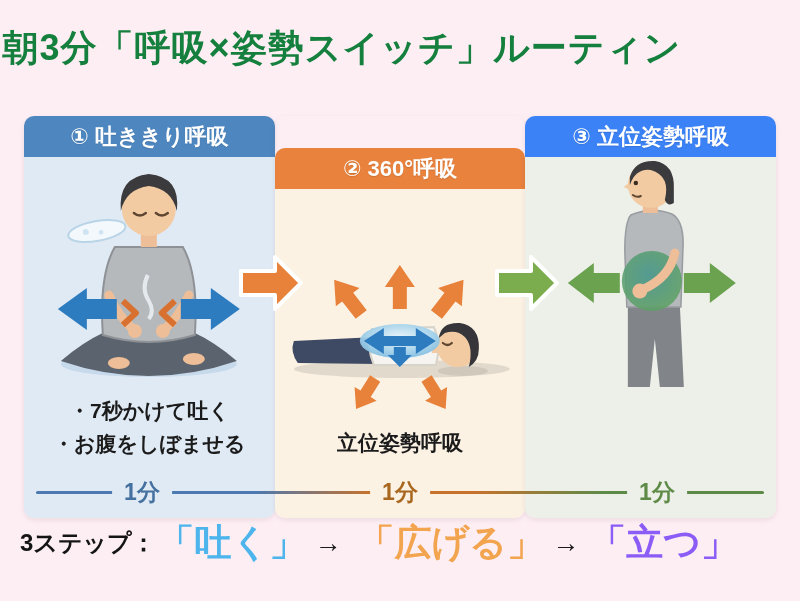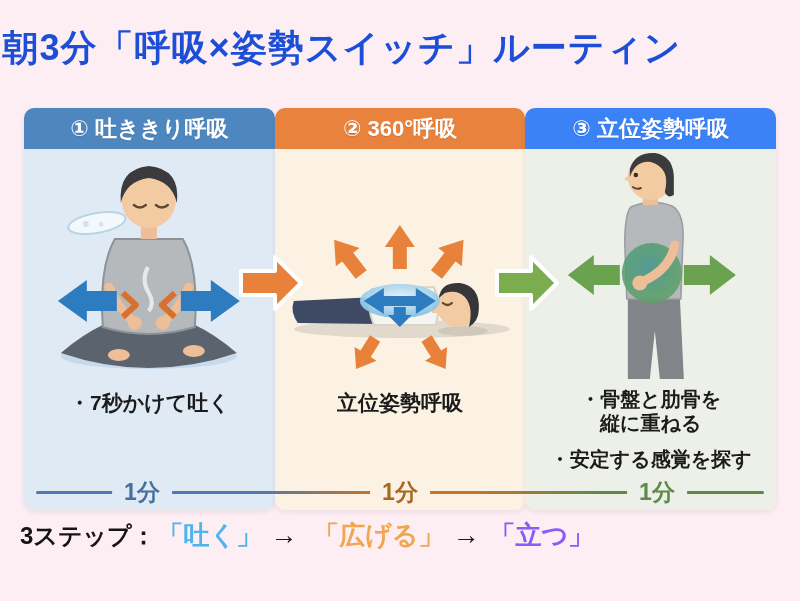--- a/index.html
+++ b/index.html
@@ -7,24 +7,24 @@
   body {
     position:relative;
     background:#fdeef4;
     font-family:"Liberation Sans","DejaVu Sans",sans-serif;
     overflow:hidden;
     color:#161616;
   }
   .title {
     position:absolute; top:24px; left:0; width:684px;
     text-align:center; font-size:36px; font-weight:800;
-    letter-spacing:1px; color:#1d4ed8;
+    letter-spacing:1px; color:#15803d;
   }
   .panels {
-    position:absolute; top:108px; left:24px; width:752px; height:402px;
+    position:absolute; top:116px; left:24px; width:752px; height:402px;
     display:flex; 
   }
   .panel {
     flex:1; display:flex; flex-direction:column;
     border-radius:10px;
     box-shadow:0 2px 5px rgba(90,60,70,.10);
   }
   .panel-header {
     height:41px; border-radius:10px 10px 0 0;
     display:flex; align-items:center; justify-content:center;
@@ -62,21 +62,21 @@
   .duration.d2 { left:400px; }
   .duration.d3 { left:657px; }
   .t-arrow { position:absolute; z-index:4; width:66px; height:60px; }
   .t-arrow.a1 { left:238px; top:253px; }
   .t-arrow.a2 { left:494px; top:253px; }
   .footer {
     position:absolute; top:518px; left:20px;
     display:flex; align-items:center; white-space:nowrap;
   }
   .footer .prefix { font-size:24px; font-weight:800; color:#141414; }
-  .footer .step { font-size:26px; font-weight:800; margin-left:2px; }
+  .footer .step { font-size:37px; font-weight:800; margin-left:2px; }
   .footer .arrow { font-size:27px; font-weight:700; color:#1a1a1a; margin:0 8px; }
 </style>
 </head>
 <body>
 
 <h1 class="title">朝3分「呼吸×姿勢スイッチ」ルーティン</h1>
 
 <div class="panels">
 
   <section class="panel">
@@ -116,26 +116,27 @@
           </g>
 
           <g>
             <path d="M92,144 L105,156 L92,168" stroke="#d8702f" stroke-width="6" fill="none" stroke-linejoin="round"></path>
             <path d="M144,144 L131,156 L144,168" stroke="#d8702f" stroke-width="6" fill="none" stroke-linejoin="round"></path>
           </g>
         </svg>
       </div>
       <div class="panel-text p1">
         <div class="line">・7秒かけて吐く</div>
+        <div class="line">・お腹をしぼませる</div>
       </div>
     </div>
   </section>
 
   <section class="panel">
-    <div class="panel-header" style="background-color: rgb(232, 130, 61);">② 360°呼吸</div>
+    <div class="panel-header" style="background-color: rgb(232, 130, 61); margin-top: 32px;">② 360°呼吸</div>
     <div class="panel-body" style="background-color: rgb(252, 242, 228);">
       <div class="illustration">
         <svg width="100%" height="230" viewBox="0 0 237 230" preserveAspectRatio="xMidYMid meet">
           <defs>
             <radialGradient id="lens" cx="50%" cy="40%" r="65%">
               <stop offset="0%" stop-color="#eaf5fb"></stop>
               <stop offset="60%" stop-color="#a8d4ec"></stop>
               <stop offset="100%" stop-color="#7ab9de"></stop>
             </radialGradient>
           </defs>
@@ -199,25 +200,20 @@
 
           <path d="M143,96 Q138,120 112,132" stroke="#edbe97" stroke-width="9" fill="none" stroke-linecap="round"></path>
           <circle cx="108" cy="134" r="7.5" fill="#edbe97"></circle>
 
           <g fill="#6ba24f">
             <polygon points="88,116 62,116 62,106 36,126 62,146 62,136 88,136"></polygon>
             <polygon points="152,116 178,116 178,106 204,126 178,146 178,136 152,136"></polygon>
           </g>
         </svg>
       </div>
-      <div class="panel-text p3">
-        <div class="line">・骨盤と肋骨を</div>
-        <div class="line">縦に重ねる</div>
-        <div class="line gap-above">・安定する感覚を探す</div>
-      </div>
     </div>
   </section>
 </div>
 
 <div class="duration-line"></div>
 <div class="duration d1" style="color: rgb(68, 113, 159); background-color: rgb(224, 234, 244);">1分</div>
 <div class="duration d2" style="color: rgb(169, 104, 31); background-color: rgb(252, 242, 228);">1分</div>
 <div class="duration d3" style="color: rgb(94, 138, 72); background-color: rgb(237, 240, 233);">1分</div>
 
 <svg class="t-arrow a1" viewBox="0 0 66 60">

